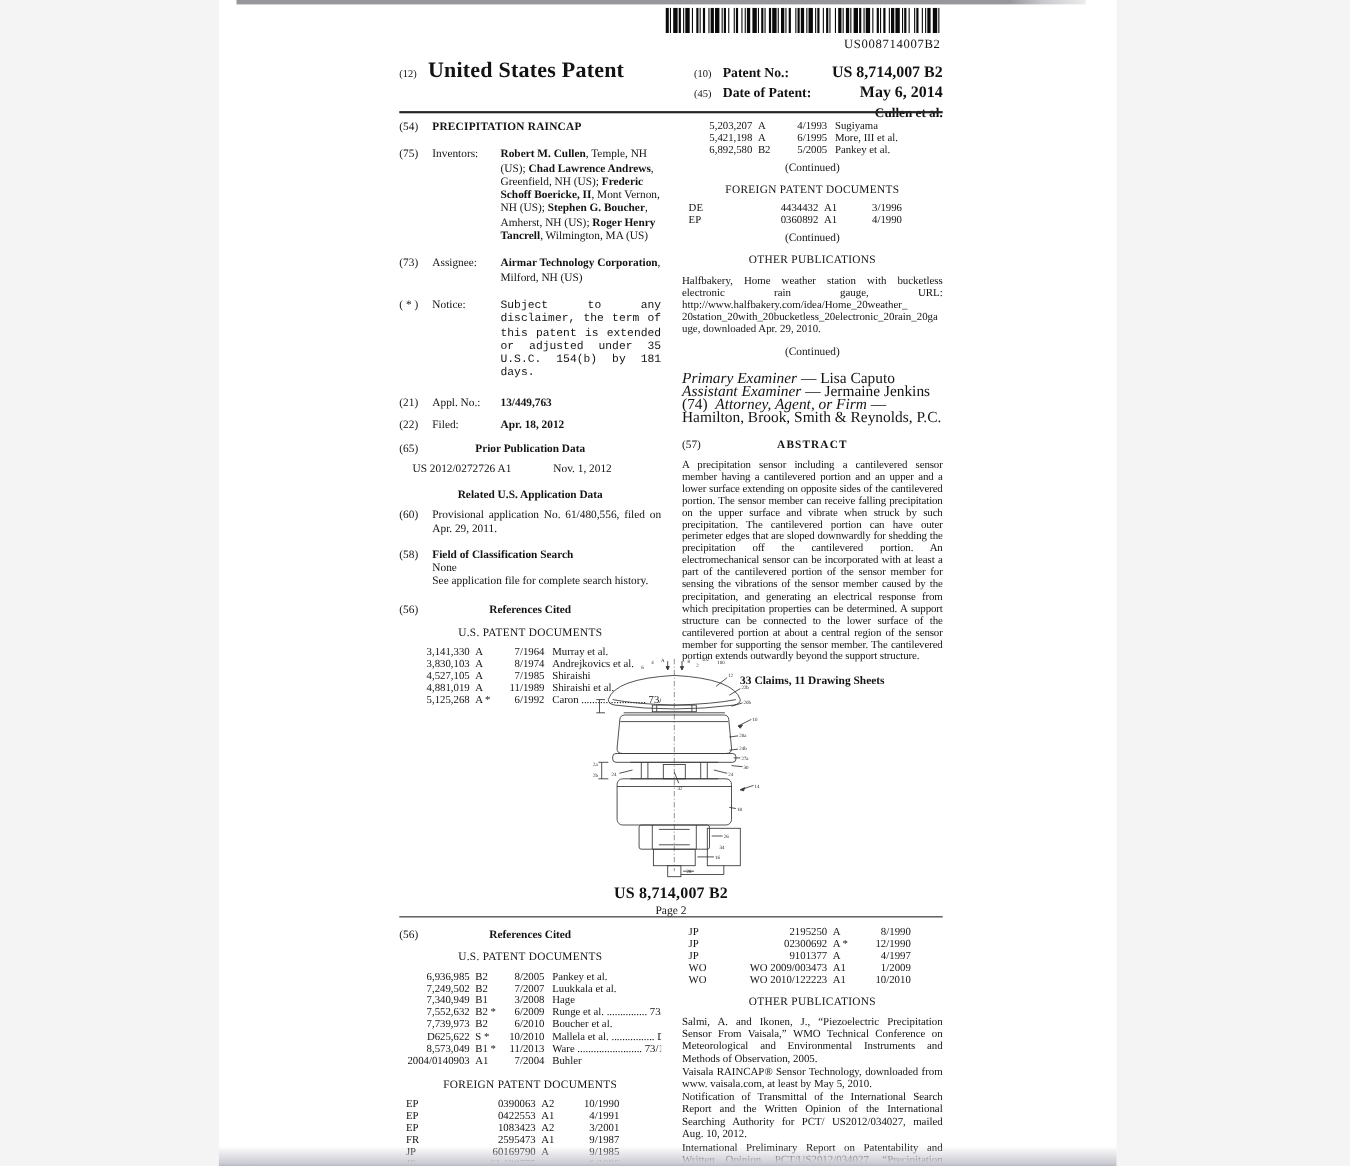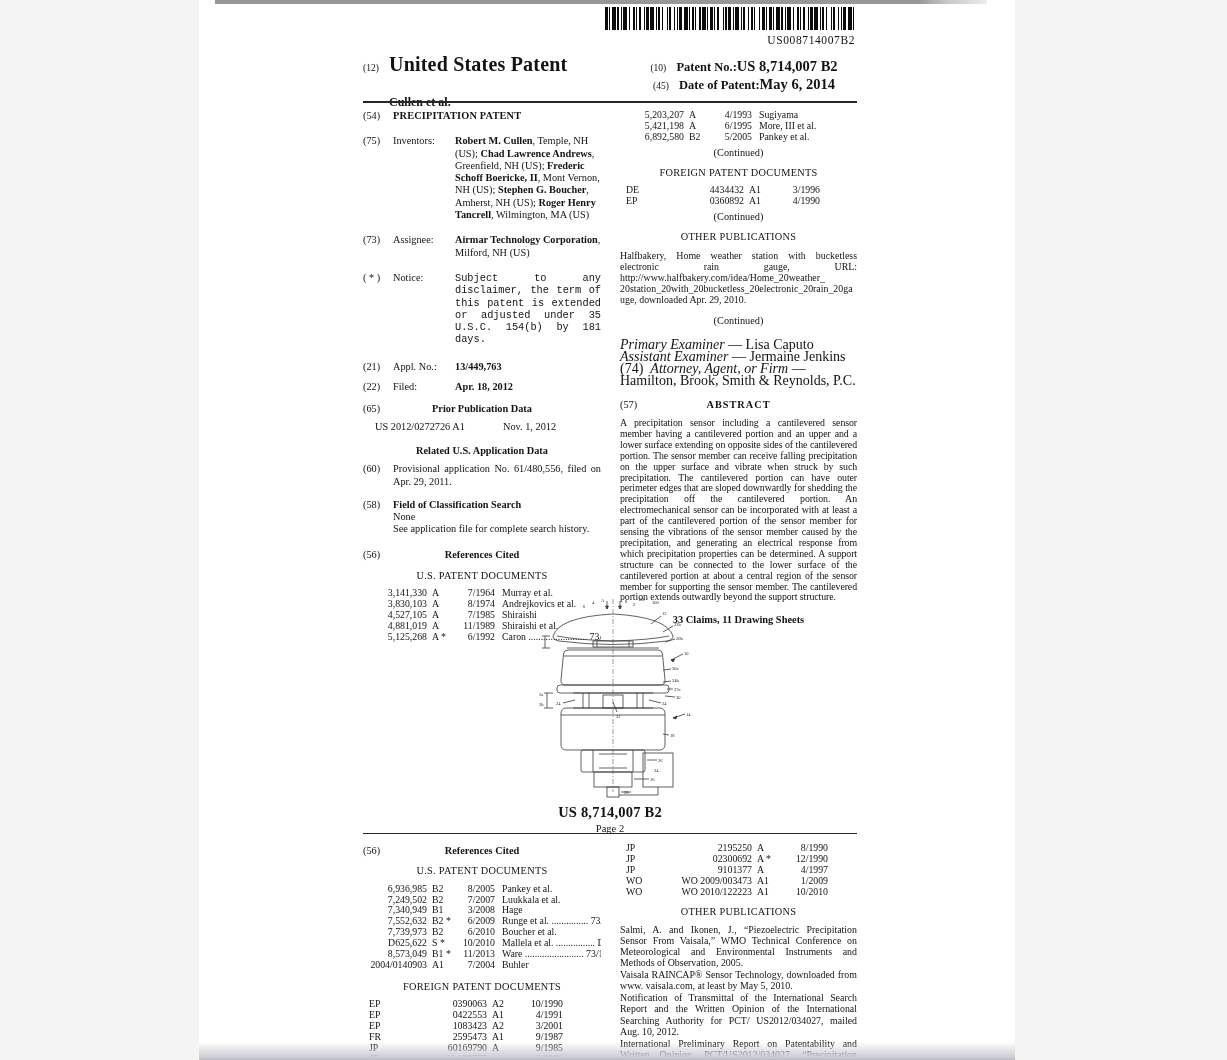--- a/index.html
+++ b/index.html
@@ -11,23 +11,23 @@
     background:linear-gradient(to bottom,rgba(255,255,255,0) 0%,#cdcdd4 85%,#b9b9c2 100%);}
   .abs{position:absolute;}
   
   .barcode-wrap{left:404px;top:7px;width:252px;text-align:right;}
   .barcode-num{font-size:11.5px;letter-spacing:.6px;margin-top:0px;}
   
   .header{left:164px;top:53px;width:494px;}
   .hrow{display:flex;justify-content:space-between;align-items:baseline;}
   .kindnum{font-size:9.5px;flex:none;width:26px;}
   .h-title{font-size:20px;font-weight:bold;letter-spacing:.2px;white-space:nowrap;}
-  .h-authors{font-size:12px;font-weight:bold;margin-left:26px;margin-top:1px;}
+  .h-authors{font-size:12px;font-weight:bold;margin-left:26px;margin-top:1px;text-align:right;}
   .h-right{width:226px;flex:none;}
-  .h-rrow{display:flex;align-items:baseline;justify-content:center;margin-bottom:1px;}
+  .h-rrow{display:flex;align-items:baseline;justify-content:space-between;margin-bottom:1px;}
   .h-rlabel{font-size:12.5px;font-weight:bold;}
   .h-rval{font-size:14.5px;font-weight:bold;text-align:right;white-space:nowrap;}
   .rule1{left:164px;top:101px;width:494px;border-top:2px solid #262626;}
   .rule2{left:164px;top:833px;width:494px;border-top:1.5px solid #262626;}
   
   .col{font-size:10.3px;line-height:12.3px;}
   .col1L{left:164px;top:110px;width:238px;}
   .col1R{left:421px;top:110px;width:237px;}
   .col2L{left:164px;top:845px;width:238px;}
   .col2R{left:421px;top:843px;width:237px;}
@@ -98,21 +98,21 @@
         </div>
       </div>
     </div>
     <div class="h-authors">Cullen et al.</div>
   </div>
   <div class="abs rule1"></div>
 
   <div class="abs col col1L">
     <div class="item">
       <span class="inum">(54)</span>
-      <span class="ival" style="font-weight:bold;letter-spacing:.2px;">PRECIPITATION PATENT</span>
+      <span class="ival" style="font-weight:bold;letter-spacing:.2px;">PRECIPITATION RAINCAP</span>
     </div>
     <div class="item">
       <span class="inum">(75)</span>
       <span class="ilabel">Inventors:</span>
       <span class="ival"><b class="inv">Robert M. Cullen</b><span>, Temple, NH (US); </span><b class="inv">Chad Lawrence Andrews</b><span>, Greenfield, NH (US); </span><b class="inv">Frederic Schoff Boericke, II</b><span>, Mont Vernon, NH (US); </span><b class="inv">Stephen G. Boucher</b><span>, Amherst, NH (US); </span><b class="inv">Roger Henry Tancrell</b><span>, Wilmington, MA (US)</span></span>
     </div>
     <div class="item">
       <span class="inum">(73)</span>
       <span class="ilabel">Assignee:</span>
       <span class="ival"><b class="inv">Airmar Technology Corporation</b><span>, Milford, NH (US)</span></span>

